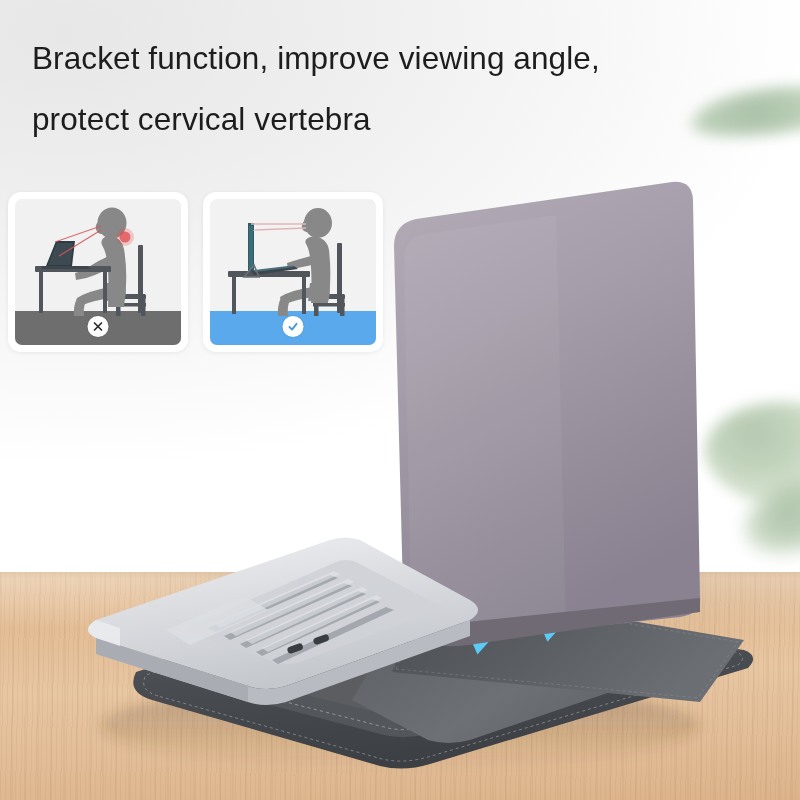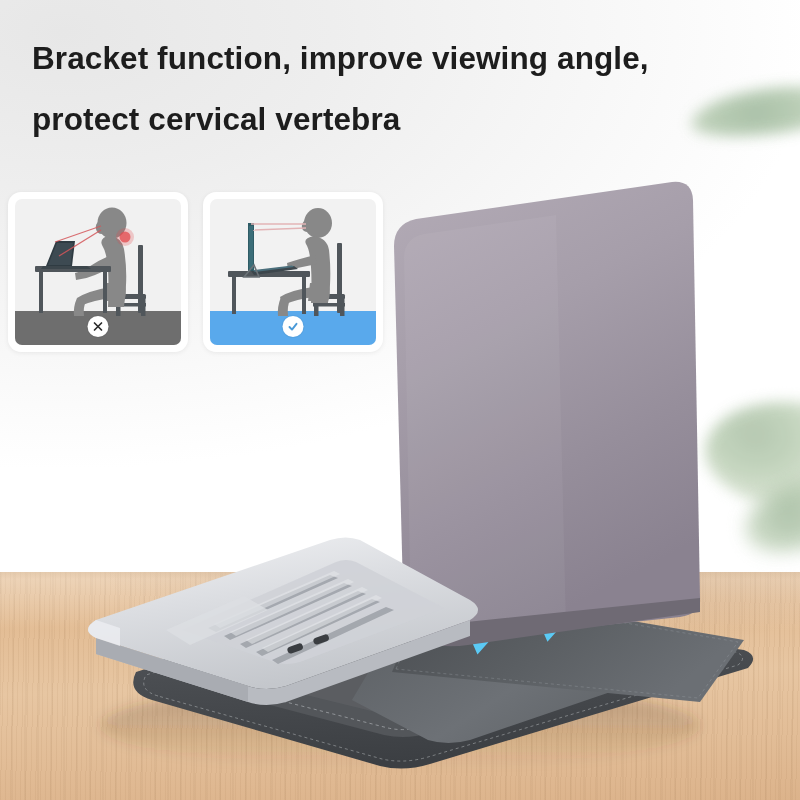--- a/index.html
+++ b/index.html
@@ -35,21 +35,21 @@
     left:742px;top:478px;width:120px;height:70px;
     background:radial-gradient(60% 90% at 40% 45%,#9fb89b 0%,#c2d3bb 55%,rgba(226,233,221,0) 100%);
     border-radius:60% 40% 50% 50%/55% 60% 40% 45%;
     transform:rotate(-20deg);
     filter:blur(9px);
   }
 
   
   #headline{
     position:absolute;left:32px;top:28px;width:660px;
-    color:#1d1d1d;font-size:31.5px;line-height:61px;font-weight:700;
+    color:#1d1d1d;font-size:31.5px;line-height:61px;font-weight:400;
     letter-spacing:.1px;white-space:pre-line;
   }
 
   
   .card{
     position:absolute;top:192px;width:180px;height:160px;
     background:#ffffff;border-radius:13px;
     box-shadow:0 1px 5px rgba(0,0,0,.07);
     padding:7px;box-sizing:border-box;
   }

